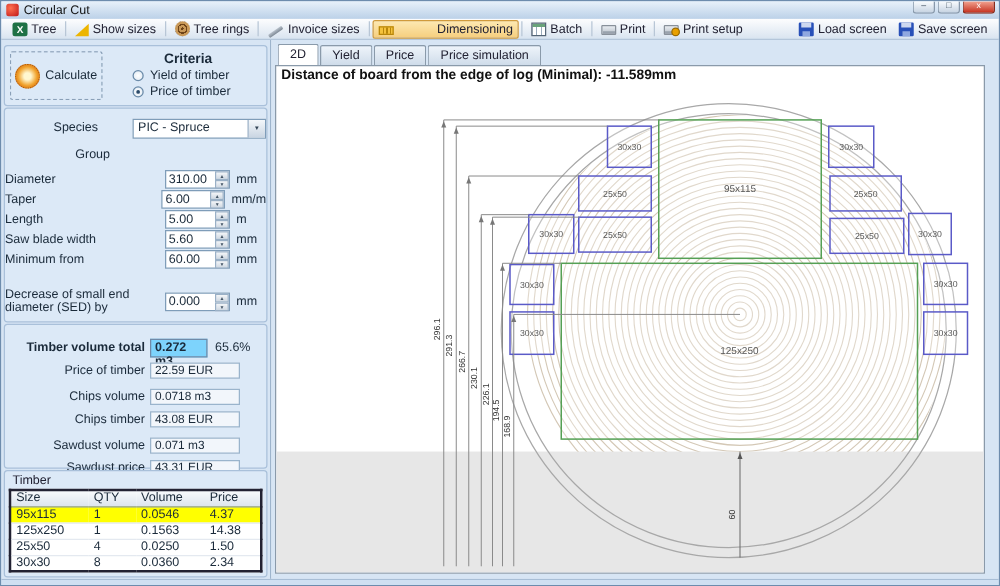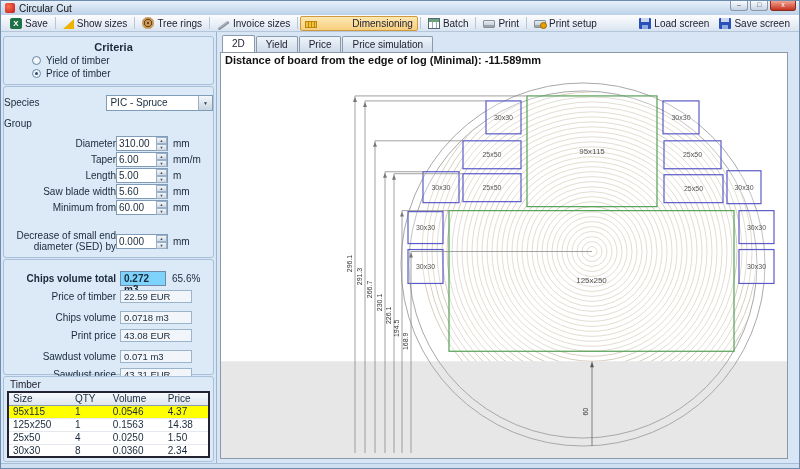--- a/index.html
+++ b/index.html
@@ -38,26 +38,26 @@
   #box-criteria{height:49px;display:flex;padding:4px;}
   #calc-btn{width:74px;height:39px;border:1px dashed #8aa0b8;border-radius:2px;display:flex;align-items:center;justify-content:center;gap:4px;font-size:10px;cursor:default;background:#dce9f7;}
   .calc-icon{width:20px;height:20px;border-radius:50%;background:radial-gradient(circle,#fff7d0 0 22%,#f0a028 60%,#c85010 100%);border:1px dotted #b06010;flex:none;}
   #criteria{flex:1;padding-left:10px;}
   #criteria-title{font-weight:bold;font-size:11px;text-align:center;margin-bottom:1px;}
   .radio-row{display:flex;align-items:center;gap:5px;margin:2px 0 0 14px;cursor:default;}
   .radio{width:9px;height:9px;border:1px solid #6a8aa8;border-radius:50%;background:radial-gradient(#fff,#dde8f2);position:relative;flex:none;}
   .radio.checked::after{content:"";position:absolute;left:2px;top:2px;width:3px;height:3px;border-radius:50%;background:#2a4a6a;}
   #box-inputs{height:172px;padding-top:6px;}
   .srow{display:flex;align-items:center;height:19px;margin-bottom:2px;}
-  .slabel{width:84px;text-align:left;margin-right:0;}
+  .slabel{width:84px;text-align:right;margin-right:0;}
   .combo{width:120px;height:16px;background:#fff;border:1px solid #7f9db9;display:flex;align-items:center;cursor:default;margin-left:28px;}
   .combo-value{flex:1;padding:0 3px;font-size:10px;overflow:hidden;white-space:nowrap;}
   .combo-btn{width:14px;height:14px;background:linear-gradient(#f4f7fa,#c9d5e2);border-left:1px solid #9ab0c6;font-size:5px;line-height:14px;text-align:center;color:#345;}
   .frow{display:flex;align-items:center;height:16px;}
-  .flabel{width:112px;text-align:right;margin-right:0;line-height:11px;}
+  .flabel{width:112px;margin-right:16px;line-height:11px;}
   .fval{width:52px;height:15px;background:#fff;border:1px solid #7f9db9;display:flex;justify-content:flex-end;}
   .fval-text{flex:1;padding:0 2px;font-size:10px;line-height:13px;}
   .spin{width:11px;display:flex;flex-direction:column;flex:none;}
   .spin span{flex:1;font-size:4px;line-height:5px;text-align:center;background:linear-gradient(#f4f6f8,#cfd8e2);border:1px solid #9ab0c6;color:#456;}
   .funit{margin-left:5px;}
   #sed-wrap{margin-top:14px;}
   #sed-wrap .frow{height:24px;}
   #box-results{height:116px;padding-top:10px;}
   #tvt-row{display:flex;align-items:center;height:16px;margin-bottom:3px;}
   #tvt-label{width:112px;text-align:right;margin-right:4px;font-weight:bold;}
@@ -97,21 +97,21 @@
       <span class="winbtn">–</span>
       <span class="winbtn">□</span>
       <span class="winbtn close">x</span>
     </span>
   </div>
 
   <div id="toolbar">
     <div id="toolbar-left">
         <div class="tbtn">
           <span class="icon excel-icon"></span>
-          <span>Save</span>
+          <span>Tree</span>
         </div>
         <span class="tsep"></span>
         <div class="tbtn">
           <span class="icon show-sizes-icon"></span>
           <span>Show sizes</span>
         </div>
         <span class="tsep"></span>
         <div class="tbtn">
           <span class="icon tree-rings-icon"></span>
           <span>Tree rings</span>
@@ -152,20 +152,24 @@
           <span>Save screen</span>
         </div>
       </div>
   </div>
 
   <div id="content">
 
     <div id="left-panel">
 
       <div class="pbox" id="box-criteria">
+        <div id="calc-btn">
+          <span class="calc-icon"></span>
+          <span>Calculate</span>
+        </div>
         <div id="criteria">
           <div id="criteria-title">Criteria</div>
           <div class="radio-row">
             <span class="radio"></span>
             <span>Yield of timber</span>
           </div>
           <div class="radio-row">
             <span class="radio checked"></span>
             <span>Price of timber</span>
           </div>
@@ -252,35 +256,35 @@
                   <span>▼</span>
                 </span>
               </span>
               <span class="funit">mm</span>
             </div>
           </div>
       </div>
 
       <div class="pbox" id="box-results">
         <div id="tvt-row">
-          <span id="tvt-label">Chips volume total</span>
+          <span id="tvt-label">Timber volume total</span>
           <span id="tvt-value">0.272 m3</span>
           <span id="tvt-pct">65.6%</span>
         </div>
         <div id="result-rows">
             <div class="rrow">
               <span class="rlabel">Price of timber</span>
               <span class="rval">22.59 EUR</span>
             </div>
             <div class="rrow gap">
               <span class="rlabel">Chips volume</span>
               <span class="rval">0.0718 m3</span>
             </div>
             <div class="rrow gap2">
-              <span class="rlabel">Print price</span>
+              <span class="rlabel">Chips timber</span>
               <span class="rval">43.08 EUR</span>
             </div>
             <div class="rrow gap">
               <span class="rlabel">Sawdust volume</span>
               <span class="rval">0.071 m3</span>
             </div>
             <div class="rrow gap2">
               <span class="rlabel">Sawdust price</span>
               <span class="rval">43.31 EUR</span>
             </div>

